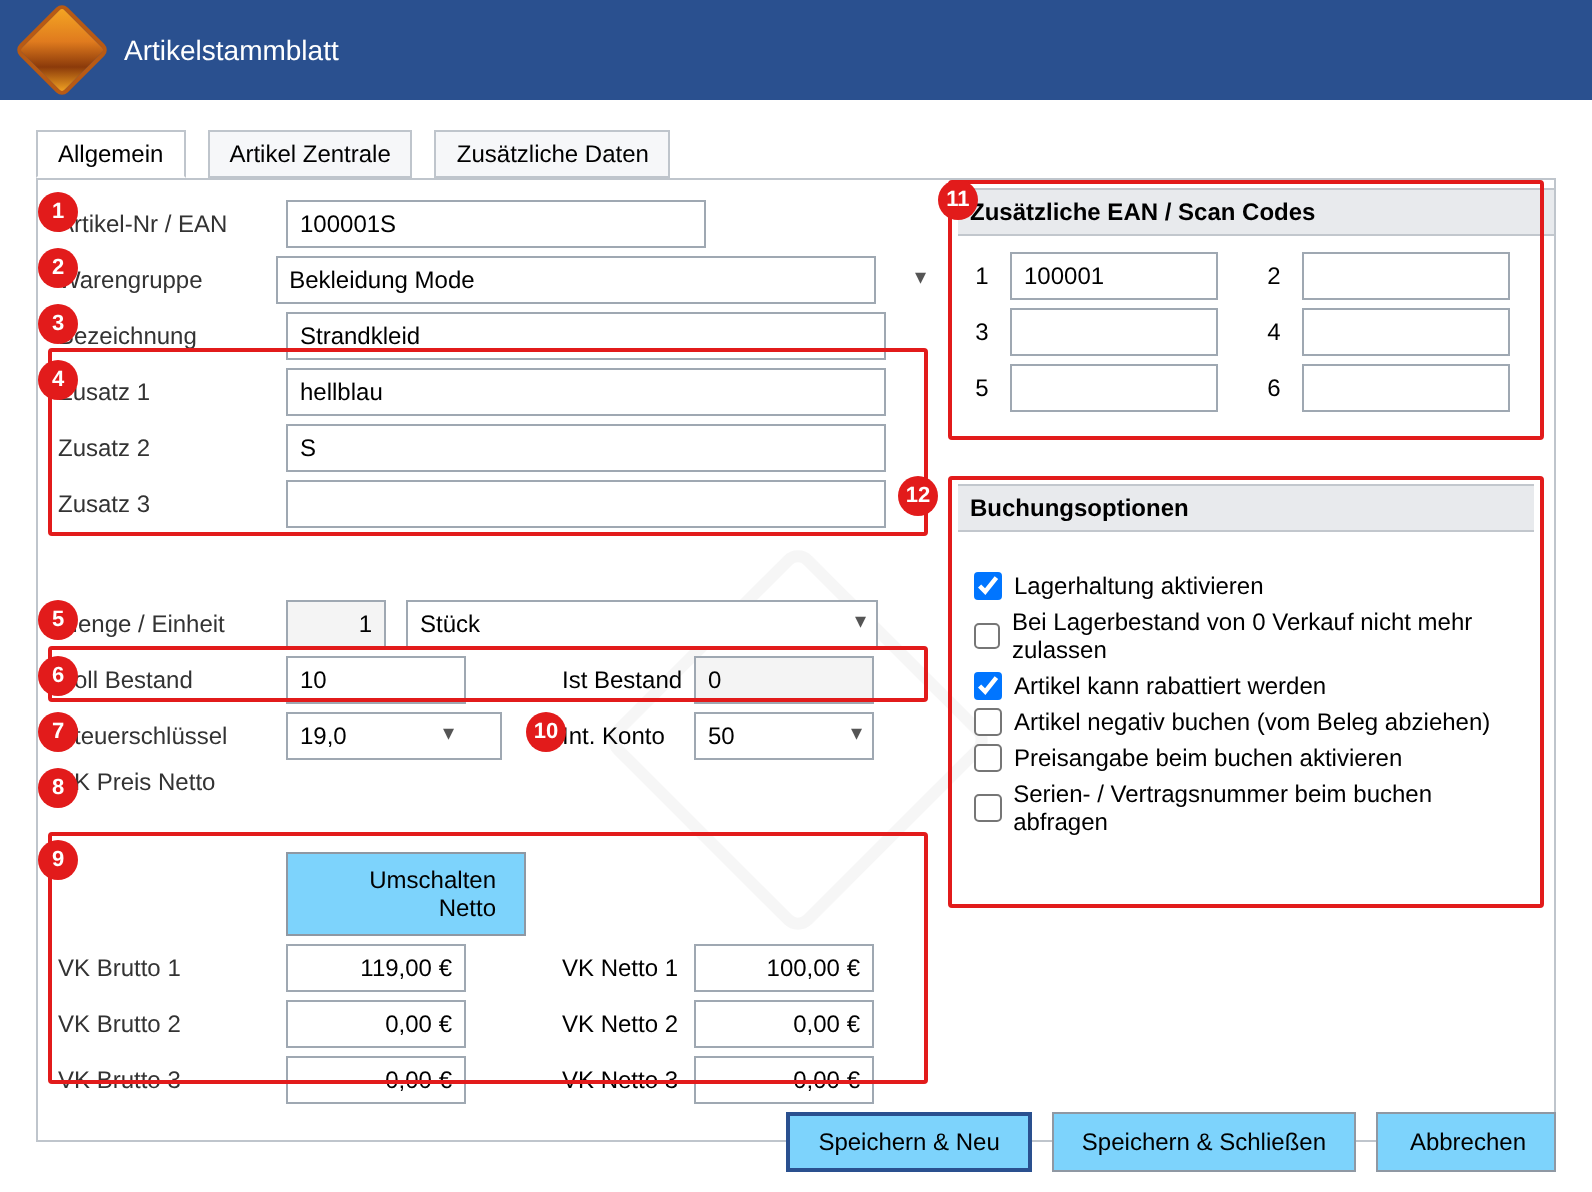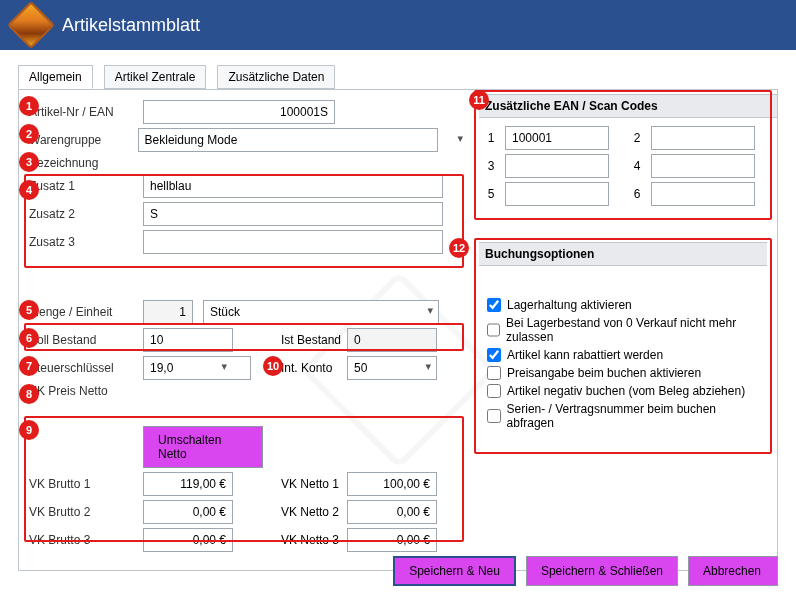--- a/index.html
+++ b/index.html
@@ -1,41 +1,41 @@
 <!DOCTYPE html>
 <html><head>
 <meta charset="utf-8">
 <style>
 *{box-sizing:border-box;margin:0;padding:0;font-family:"Segoe UI",Tahoma,sans-serif;font-size:12px}
 body{background:#fff}
 .window{width:796px;height:596px;position:relative}
 .titlebar{height:50px;background:#2a508f;display:flex;align-items:center;padding:0 14px}
 .logo{width:34px;height:34px;transform:rotate(45deg);border:2px solid #b85a14;background:linear-gradient(135deg,#f5a623 0%,#e07b1e 40%,#8b3a0a 70%,#f5a623 100%);border-radius:4px;margin-right:14px}
-.title{color:#fff;font-size:18px}
+.title{color:#fff;font-size:14px}
 .client{position:absolute;top:50px;left:0;right:0;bottom:0;padding:14px 18px 12px 18px}
 .tabs{display:flex;gap:12px;border-bottom:1px solid rgba(0,0,0,0)}
 .tab{border:1px solid #bfc5cc;padding:4px 10px;background:#f6f7f9;position:relative;top:1px}
 .tab.active{background:#fff;border-bottom:1px solid #fff}
 .tab+.tab{margin-left:-1px}
 .panel{border:1px solid #bfc5cc;height:482px;position:relative;padding:10px}
 .row{display:flex;align-items:center;margin-bottom:4px;position:relative}
 .lbl{width:114px;color:#333}
 input[type=text]{border:1px solid #9fa8b2;height:24px;padding:0 6px;background:#fff}
 input[readonly]{background:#f4f4f4}
 .sel{border:1px solid #9fa8b2;height:24px;padding:2px 6px;background:#fff;appearance:none}
 .selwrap{position:relative;display:inline-block}
 .selwrap::after{content:"▾";position:absolute;right:6px;top:4px;color:#555;pointer-events:none;font-size:11px}
 .badge{position:absolute;width:20px;height:20px;border-radius:50%;background:#e21b1b;color:#fff;display:flex;align-items:center;justify-content:center;font-weight:600;font-size:11px;z-index:3}
 .redbox{position:absolute;border:2px solid #e21b1b;border-radius:2px;pointer-events:none;z-index:2}
 .groupheader{background:#e8eaed;border-top:1px solid #c2c7cd;border-bottom:1px solid #c2c7cd;padding:4px 6px;font-weight:600}
 .checks label{display:flex;align-items:center;gap:6px;margin:4px 0;font-size:12px}
 .checks input{width:14px;height:14px}
 .money{text-align:right}
 .buttons{position:absolute;bottom:10px;right:18px;display:flex;gap:10px}
-.btn{border:1px solid #8f98a3;background:#d946ef;padding:6px 14px;min-width:110px;text-align:left}
+.btn{border:1px solid #8f98a3;background:#7dd3fc;padding:6px 14px;min-width:110px;text-align:right}
 .wm{position:absolute;top:210px;left:310px;opacity:.07;pointer-events:none}
 .wm div{width:140px;height:140px;transform:rotate(45deg);border:6px solid #888;border-radius:10px}
 </style>
 </head>
 <body>
 
 <div class="window">
  <div class="titlebar">
   <div class="logo"></div>
   <div class="title">Artikelstammblatt</div>
@@ -47,28 +47,29 @@
    <div class="tab">Zusätzliche Daten</div>
   </div>
   <div class="panel">
    <div class="wm">
           <div></div>
         </div>
 
    <div style="position:absolute;left:10px;top:10px;width:440px">
     <div class="row">
             <span class="lbl">Artikel-Nr / EAN</span>
-     <input type="text" style="width: 192px; text-align: right;" value="100001S">
+     <input type="text" style="width: 210px;" value="100001S">
           </div>
     <div class="row">
             <span class="lbl">Warengruppe</span>
      <span class="selwrap" style="width:348px"><input type="text" class="sel" style="width: 300px;" value="Bekleidung Mode"></span>
           </div>
     <div class="row">
             <span class="lbl">Bezeichnung</span>
+     <input type="text" style="width: 300px;" value="Strandkleid">
           </div>
     <div class="row">
             <span class="lbl">Zusatz 1</span>
      <input type="text" style="width: 300px;" value="hellblau">
           </div>
     <div class="row">
             <span class="lbl">Zusatz 2</span>
      <input type="text" style="width: 300px;" value="S">
           </div>
     <div class="row">
@@ -150,40 +151,40 @@
       <span style="width:16px;text-align:center">5</span>
       <input type="text" style="width: 104px; margin-left: 6px;" value="">
       <span style="width:16px;text-align:center;margin-left:20px">6</span>
       <input type="text" style="width: 104px; margin-left: 6px;" value="">
             </div>
     </div>
    </div>
 
    <div style="position:absolute;left:460px;top:152px;right:10px">
     <div class="groupheader">Buchungsoptionen</div>
-    <div class="checks" id="checks" style="padding:28px 8px 8px 8px">
+    <div class="checks" id="checks" style="padding:16px 8px 8px 8px">
             <label>
               <input type="checkbox" checked="" style="">
               <span>Lagerhaltung aktivieren</span>
             </label>
             <label>
               <input type="checkbox" style="">
               <span>Bei Lagerbestand von 0 Verkauf nicht mehr zulassen</span>
             </label>
             <label>
               <input type="checkbox" checked="" style="">
               <span>Artikel kann rabattiert werden</span>
             </label>
             <label>
               <input type="checkbox" style="">
+              <span>Artikel negativ buchen (vom Beleg abziehen)</span>
+            </label>
+            <label>
+              <input type="checkbox" style="">
               <span>Preisangabe beim buchen aktivieren</span>
-            </label>
-            <label>
-              <input type="checkbox" style="">
-              <span>Artikel negativ buchen (vom Beleg abziehen)</span>
             </label>
             <label>
               <input type="checkbox" style="">
               <span>Serien- / Vertragsnummer beim buchen abfragen</span>
             </label>
           </div>
    </div>
 
    <div class="redbox" style="left:5px;top:84px;width:440px;height:94px"></div>
    <div class="redbox" style="left:5px;top:233px;width:440px;height:28px"></div>

